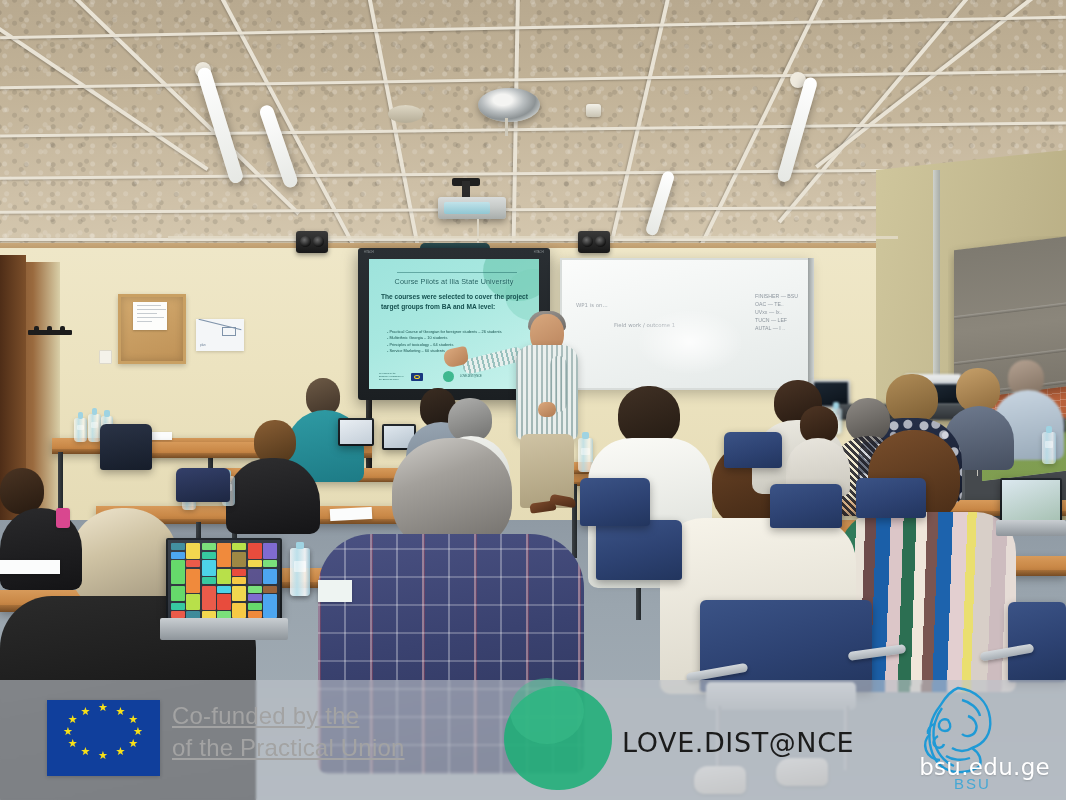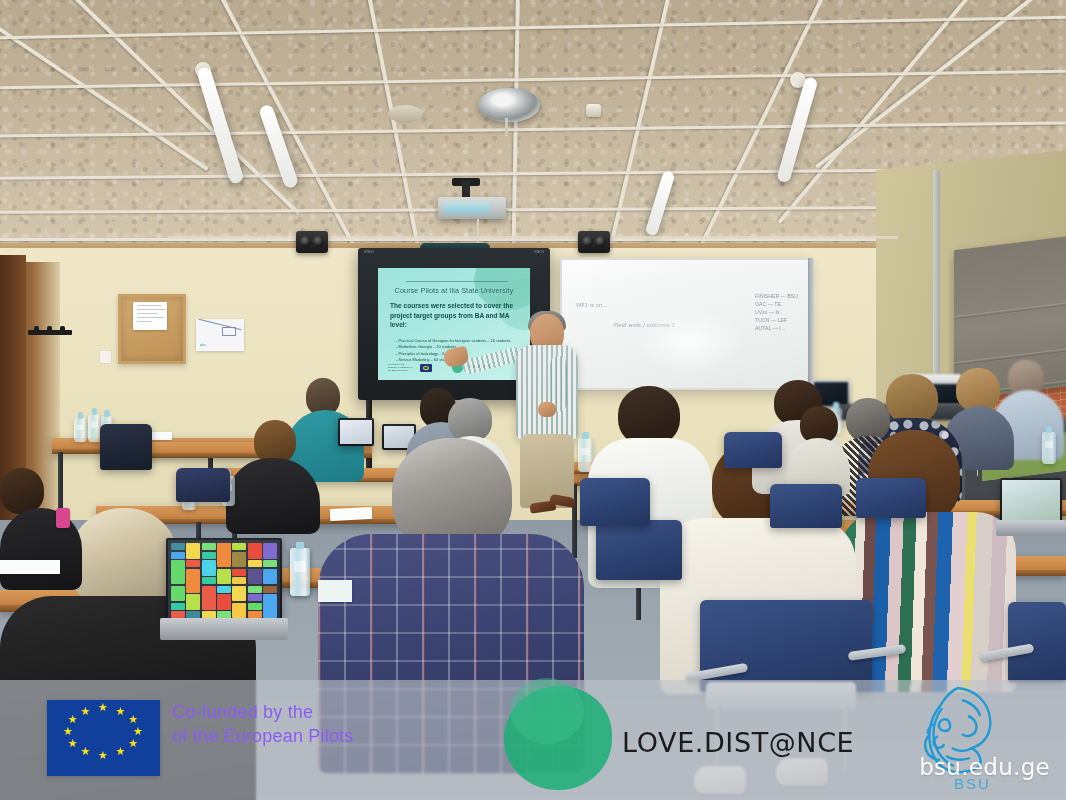--- a/index.html
+++ b/index.html
@@ -111,21 +111,21 @@
   .wspk::after { left:17px; }
 
   .cable-run { position:absolute; left:168px; top:236px; width:730px; height:3px;
     background:#e3dcc9; opacity:.8; }
 
   
   .board-frame {
     position:absolute; left:358px; top:248px; width:192px; height:152px;
     background:linear-gradient(180deg,#2a2f33,#1b1f22);
     border-radius:3px; box-shadow:0 5px 16px rgba(0,0,0,.4);
-    padding:20px;
+    padding:11px;
   }
   .board-screen {
     position:relative; width:100%; height:100%;
     background:linear-gradient(150deg,#9ee3dc 0%, #a8e8e0 40%, #c8f2ec 100%);
     overflow:hidden;
   }
   .slide-blob1 {
     position:absolute; right:-14px; top:-18px; width:70px; height:60px; border-radius:50%;
     background:rgba(86,186,158,.45);
   }
@@ -403,21 +403,21 @@
   .eu-logo { position:absolute; left:47px; top:20px; width:113px; height:76px; }
   .eu-flag { width:100%; height:100%; background:#103f9c; position:relative;
     box-shadow:0 1px 4px rgba(0,0,0,.2); }
   .eu-star {
     position:absolute; width:0; height:0; color:#f7e018; font-size:11px;
     line-height:0;
   }
   .eu-star span { position:absolute; left:-5.5px; top:-7px; }
   .eu-text {
     position:absolute; left:172px; top:20px; width:330px;
-    font-size:18px; line-height:1.34; color:#8b5cf6; letter-spacing:.2px;
+    font-size:24px; line-height:1.34; color:#a3a3a3; letter-spacing:.2px;text-decoration:underline;
   }
 
   .ld-logo { position:absolute; left:504px; top:6px; width:118px; height:112px; }
   .ld-circle {
     position:absolute; left:0; top:0; width:108px; height:104px;
     border-radius:52% 48% 50% 50%;
     background:#1fae78; opacity:.88;
   }
   .ld-circle2 {
     position:absolute; left:6px; top:-8px; width:74px; height:66px;
@@ -901,21 +901,21 @@
               <span>★</span>
             </div>
             <div class="eu-star" style="left: 34.5%; top: 23.1532%;">
               <span>★</span>
             </div>
           </div>
       </div>
 
       <div class="eu-text">
         <div>Co-funded by the</div>
-        <div>of the European Pilots</div>
+        <div>of the Practical Union</div>
       </div>
 
       <div class="ld-logo">
         <div class="ld-circle"></div>
         <div class="ld-circle2"></div>
       </div>
       <div class="ld-word">LOVE.DIST@NCE</div>
 
       <div class="bsu-logo">
         <div class="bsu-mark">

